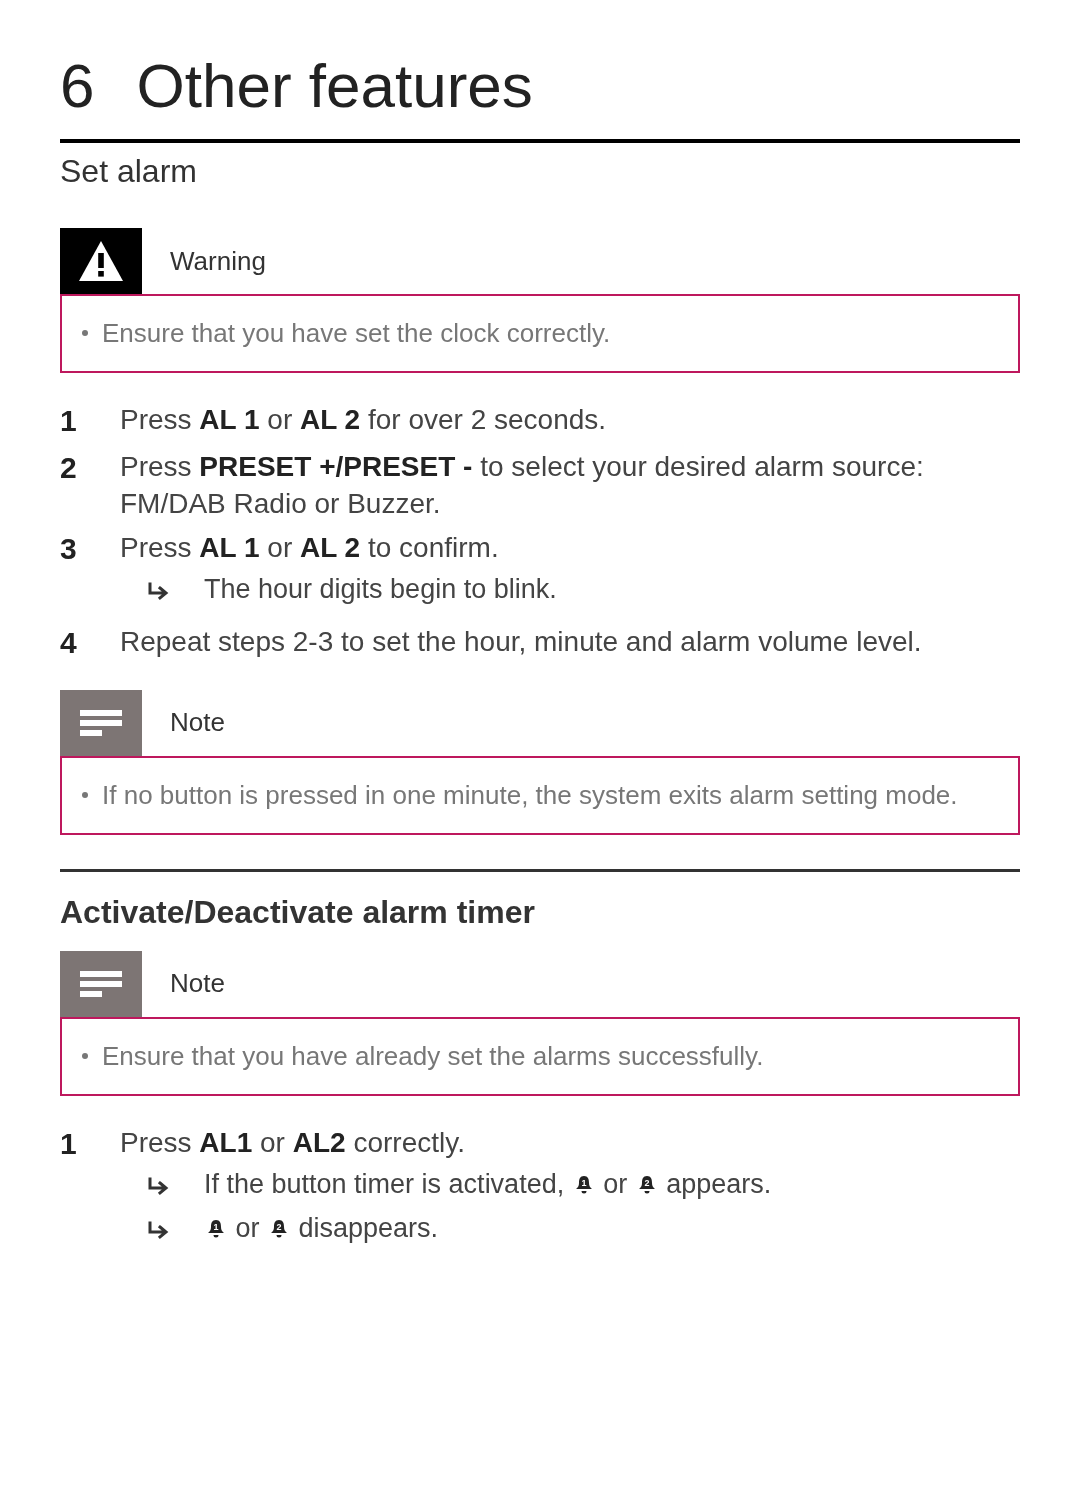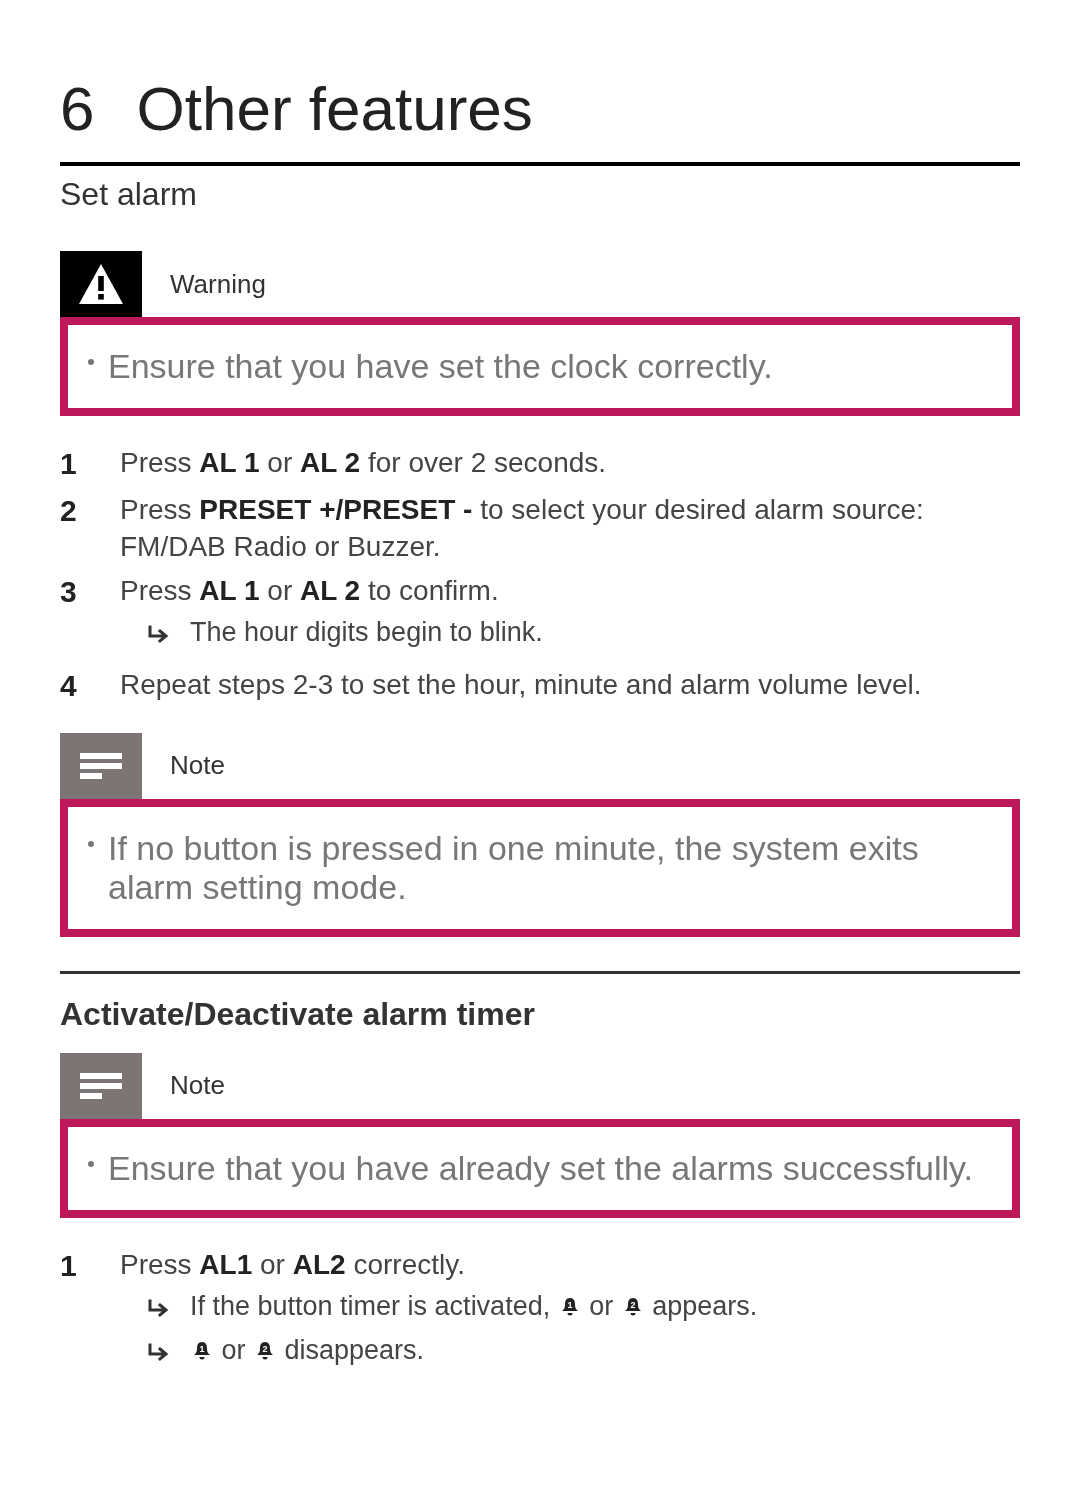--- a/index.html
+++ b/index.html
@@ -19,21 +19,20 @@
   }
   .chapter-num {
     font-size: 62px;
     font-weight: 400;
     color: #222;
   }
   .chapter-title {
     font-size: 62px;
     font-weight: 300;
     color: #222;
-    margin-top: 23px;
   }
   .thick-rule { border: none; border-top: 4px solid #000; margin-bottom: 10px; }
   .section-title {
     font-size: 32px;
     font-weight: 300;
     color: #333;
     margin-top: 6px;
     margin-bottom: 38px;
   }
   .thin-rule { border: none; border-top: 3px solid #333; margin: 34px 0 22px 0; }
@@ -60,23 +59,23 @@
   .callout-icon.note { background: #7d7574; }
   .callout-label {
     display: flex;
     align-items: center;
     padding-left: 28px;
     font-size: 26px;
     font-weight: 500;
     color: #333;
   }
   .callout-body {
-    border: 8px solid #be185d;
+    border: 2px solid #be185d;
     padding: 22px 22px 22px 20px;
-    font-size: 34px;
+    font-size: 26px;
     color: #777;
   }
   .callout-body .bullet-row {
     display: flex;
     gap: 14px;
     align-items: flex-start;
   }
   .callout-body .dot {
     flex: 0 0 auto;
     width: 6px; height: 6px; background:#777; border-radius:50%;
@@ -95,21 +94,21 @@
   .step .num {
     font-size: 30px;
     font-weight: 600;
     color: #222;
     min-width: 22px;
   }
   .step .body { flex: 1; }
   .step .body b { font-weight: 600; color:#222; }
   .result {
     display: flex;
-    gap: 18px;
+    gap: 32px;
     margin: 4px 0 2px 28px;
     font-size: 27px;
     color: #444;
     align-items: flex-start;
   }
   .result .arrow-slot { flex:0 0 auto; margin-top:4px; }
   .inline-icon { display:inline-block; vertical-align:-3px; margin:0 2px; }
 </style>
 </head>
 <body>

